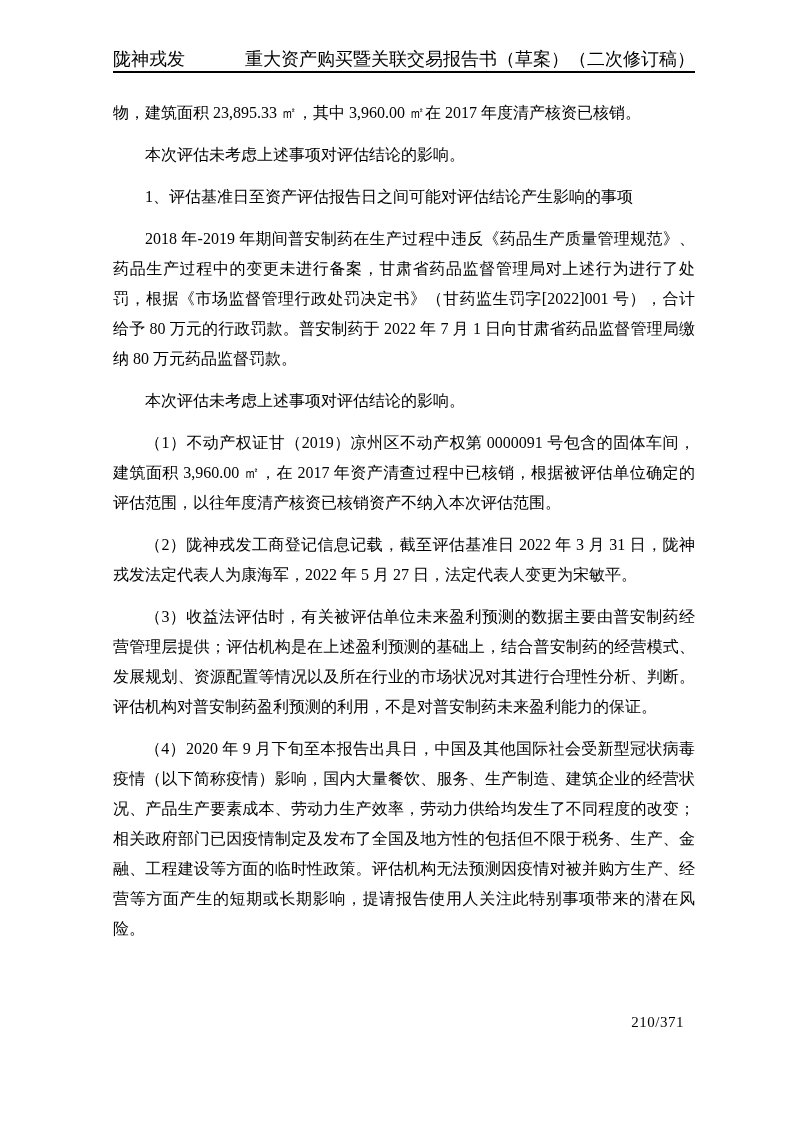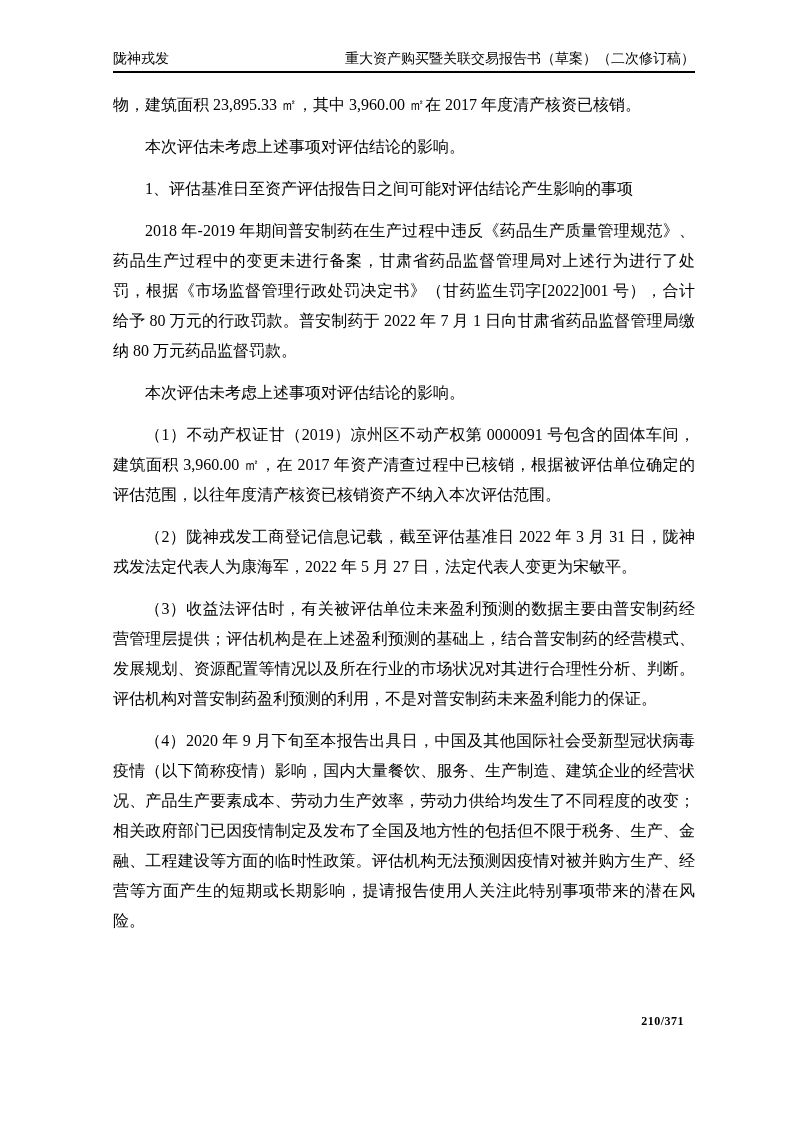--- a/index.html
+++ b/index.html
@@ -20,49 +20,49 @@
     position: absolute;
     left: 113px;
     top 50px;
     top: 50px;
     width: 582px;
     display: flex;
     justify-content: space-between;
     align-items: flex-end;
     border-bottom: 2px solid #000000;
     padding-bottom: 3px;
-    font-size: 14px;
+    font-size: 18px;
     line-height: 18px;
     white-space: nowrap;
   }
   .header .left { text-align: left; }
   .header .right { text-align: left; }
   .main {
     position: absolute;
     left: 113px;
     top: 86px;
     width: 582px;
     font-size: 16px;
     line-height: 30px;
     text-align: justify;
   }
   .main p {
     margin: 12px 0;
     text-indent: 2em;
   }
   .main p.continuation {
     text-indent: 0;
-    margin-top: 4px;
+    margin-top: 12px;
   }
   .footer-pagenum {
     position: absolute;
     right: 109px;
     top: 1014px;
-    font-size: 12px;
-    font-weight: bold;
+    font-size: 15px;
+    font-weight: normal;
     letter-spacing: 0.5px;
   }
 </style>
 </head>
 <body>
 
 <div class="page">
 
   <div class="header">
     <span class="left">陇神戎发</span>

